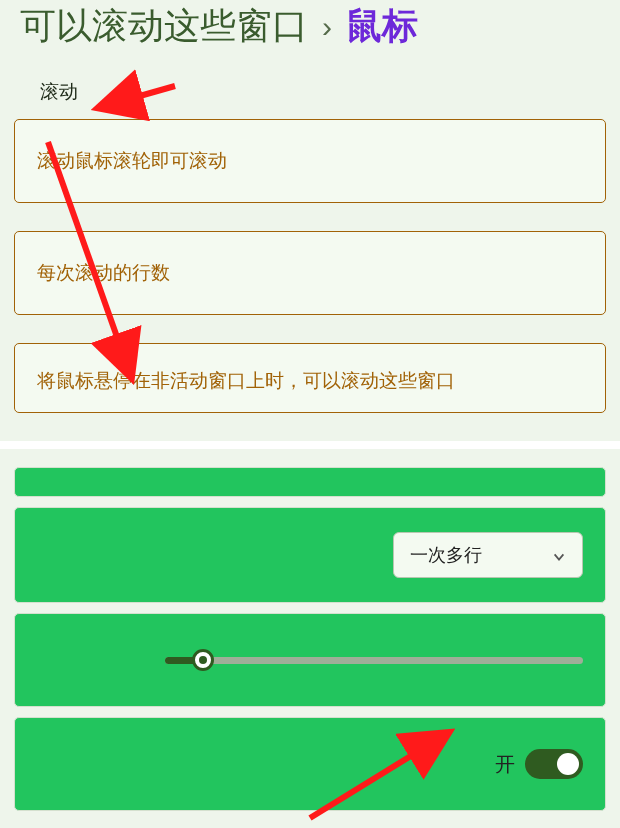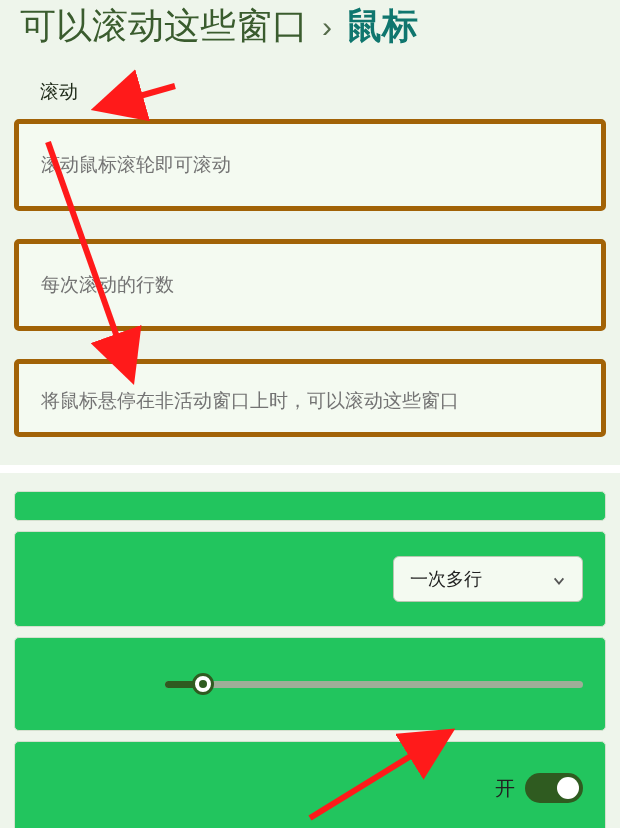--- a/index.html
+++ b/index.html
@@ -25,36 +25,36 @@
     }
     .breadcrumb .parent {
       color: #3a5c2e;
     }
     .breadcrumb .sep {
       color: #556b4a;
       font-size: 30px;
     }
     .breadcrumb .current {
       font-weight: 600;
-      color: #0f766e;
+      color: #6d28d9;
     }
     .section-title {
       padding: 10px 20px 14px 20px;
       font-size: 19px;
       color: #1e2a18;
       margin-left: 20px;
     }
     .setting-row {
       background: #f4faf1;
-      border: 5px solid #a16207;
+      border: 1px solid #a16207;
       border-radius: 5px;
       margin: 0 14px 28px 14px;
       padding: 28px 22px;
       font-size: 19px;
-      color: #737373;
+      color: #a16207;
     }
     .setting-row.tight {
       padding: 24px 22px 18px 22px;
     }
 
     
     .gap-divider {
       height: 8px;
       background: #fff;
       margin: 0;

